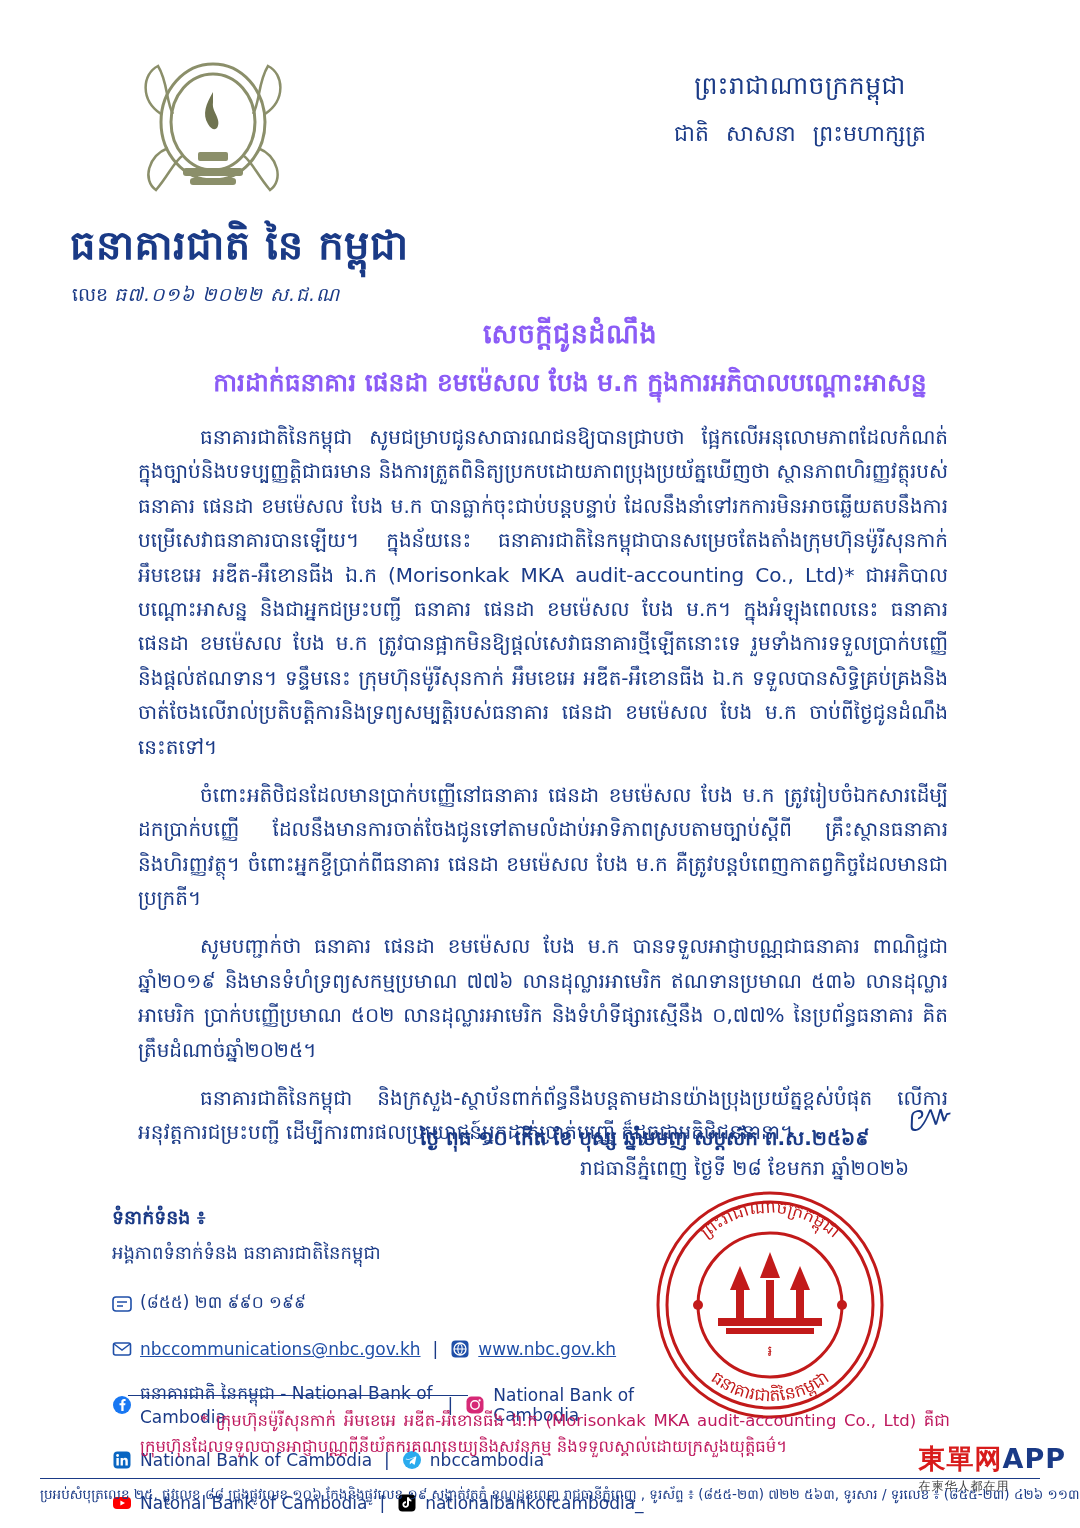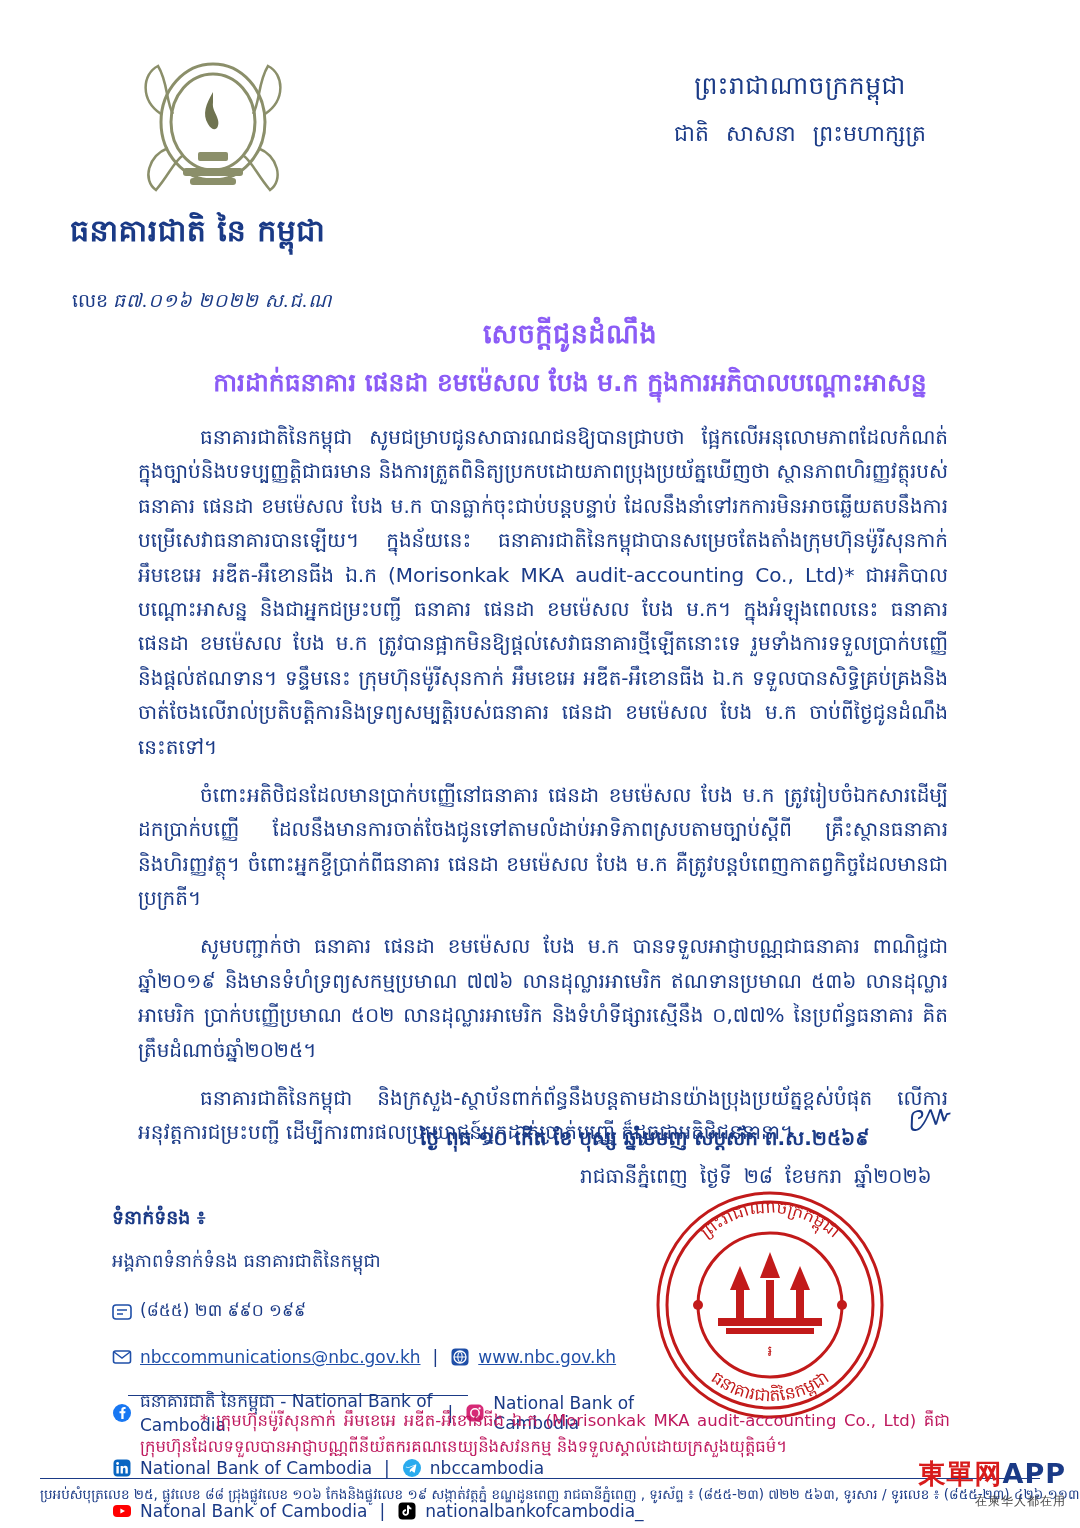--- a/index.html
+++ b/index.html
@@ -51,35 +51,34 @@
   .kingdom .line2 {
     font-size: 22px;
     margin-top: 14px;
     white-space: nowrap;
     word-spacing: 10px;
   }
 
   .bank-name {
     position: absolute;
     left: 70px;
-    top: 212px;
-    font-size: 30px;
+    top: 220px;
+    font-size: 40px;
     font-weight: bold;
     color: #1a3a86;
     letter-spacing: 0.5px;
   }
 
   .refline {
     position: absolute;
     left: 72px;
-    top: 288px;
+    top: 282px;
     font-size: 19px;
     color: #1a3a86;
     white-space: nowrap;
-    font-family: Liberation Serif, serif;
   }
   .refline .hand {
     font-style: italic;
     letter-spacing: 1px;
   }
 
   
   .title-block {
     position: absolute;
     top: 317px;
@@ -125,24 +124,22 @@
   .sig-area {
     position: absolute;
     top: 1125px;
     left: 420px;
     width: 560px;
     color: #1a3a86;
     font-size: 20px;
   }
   .sig-line1 { white-space: nowrap; font-weight: bold; }
   .sig-line2 {
-    margin-top: 8px;
     padding-left: 160px;
     white-space: nowrap;
-    font-family: Liberation Mono, monospace;
   }
 
   .signature-mark {
     position: absolute;
     top: 1095px;
     left: 905px;
     font-size: 34px;
     color: #1a3a86;
     font-style: italic;
     transform: rotate(-12deg);
@@ -165,21 +162,21 @@
     top: 1205px;
     width: 560px;
     color: #1a3a86;
     font-size: 17px;
   }
   .contact-title {
     font-size: 19px;
     font-weight: bold;
   }
   .contact-org {
-    margin-top: 16px;
+    margin-top: 8px;
     font-size: 18px;
   }
   .contact-row {
     display: flex;
     align-items: center;
     margin-top: 23px;
     gap: 8px;
   }
   .ic {
     width: 20px; height: 20px;
@@ -231,22 +228,22 @@
     width: 1000px;
     font-size: 13.5px;
     color: #1a3a86;
     white-space: nowrap;
   }
 
   
   .watermark {
     position: absolute;
     right: 14px;
-    bottom: 18px;
-    text-align: right;
+    bottom: 33px;
+    text-align: left;
   }
   .wm-top {
     font-size: 27px;
     font-weight: bold;
     color: #d81b1b;
     letter-spacing: 1px;
   }
   .wm-top .app {
     color: #1a3a86;
   }

